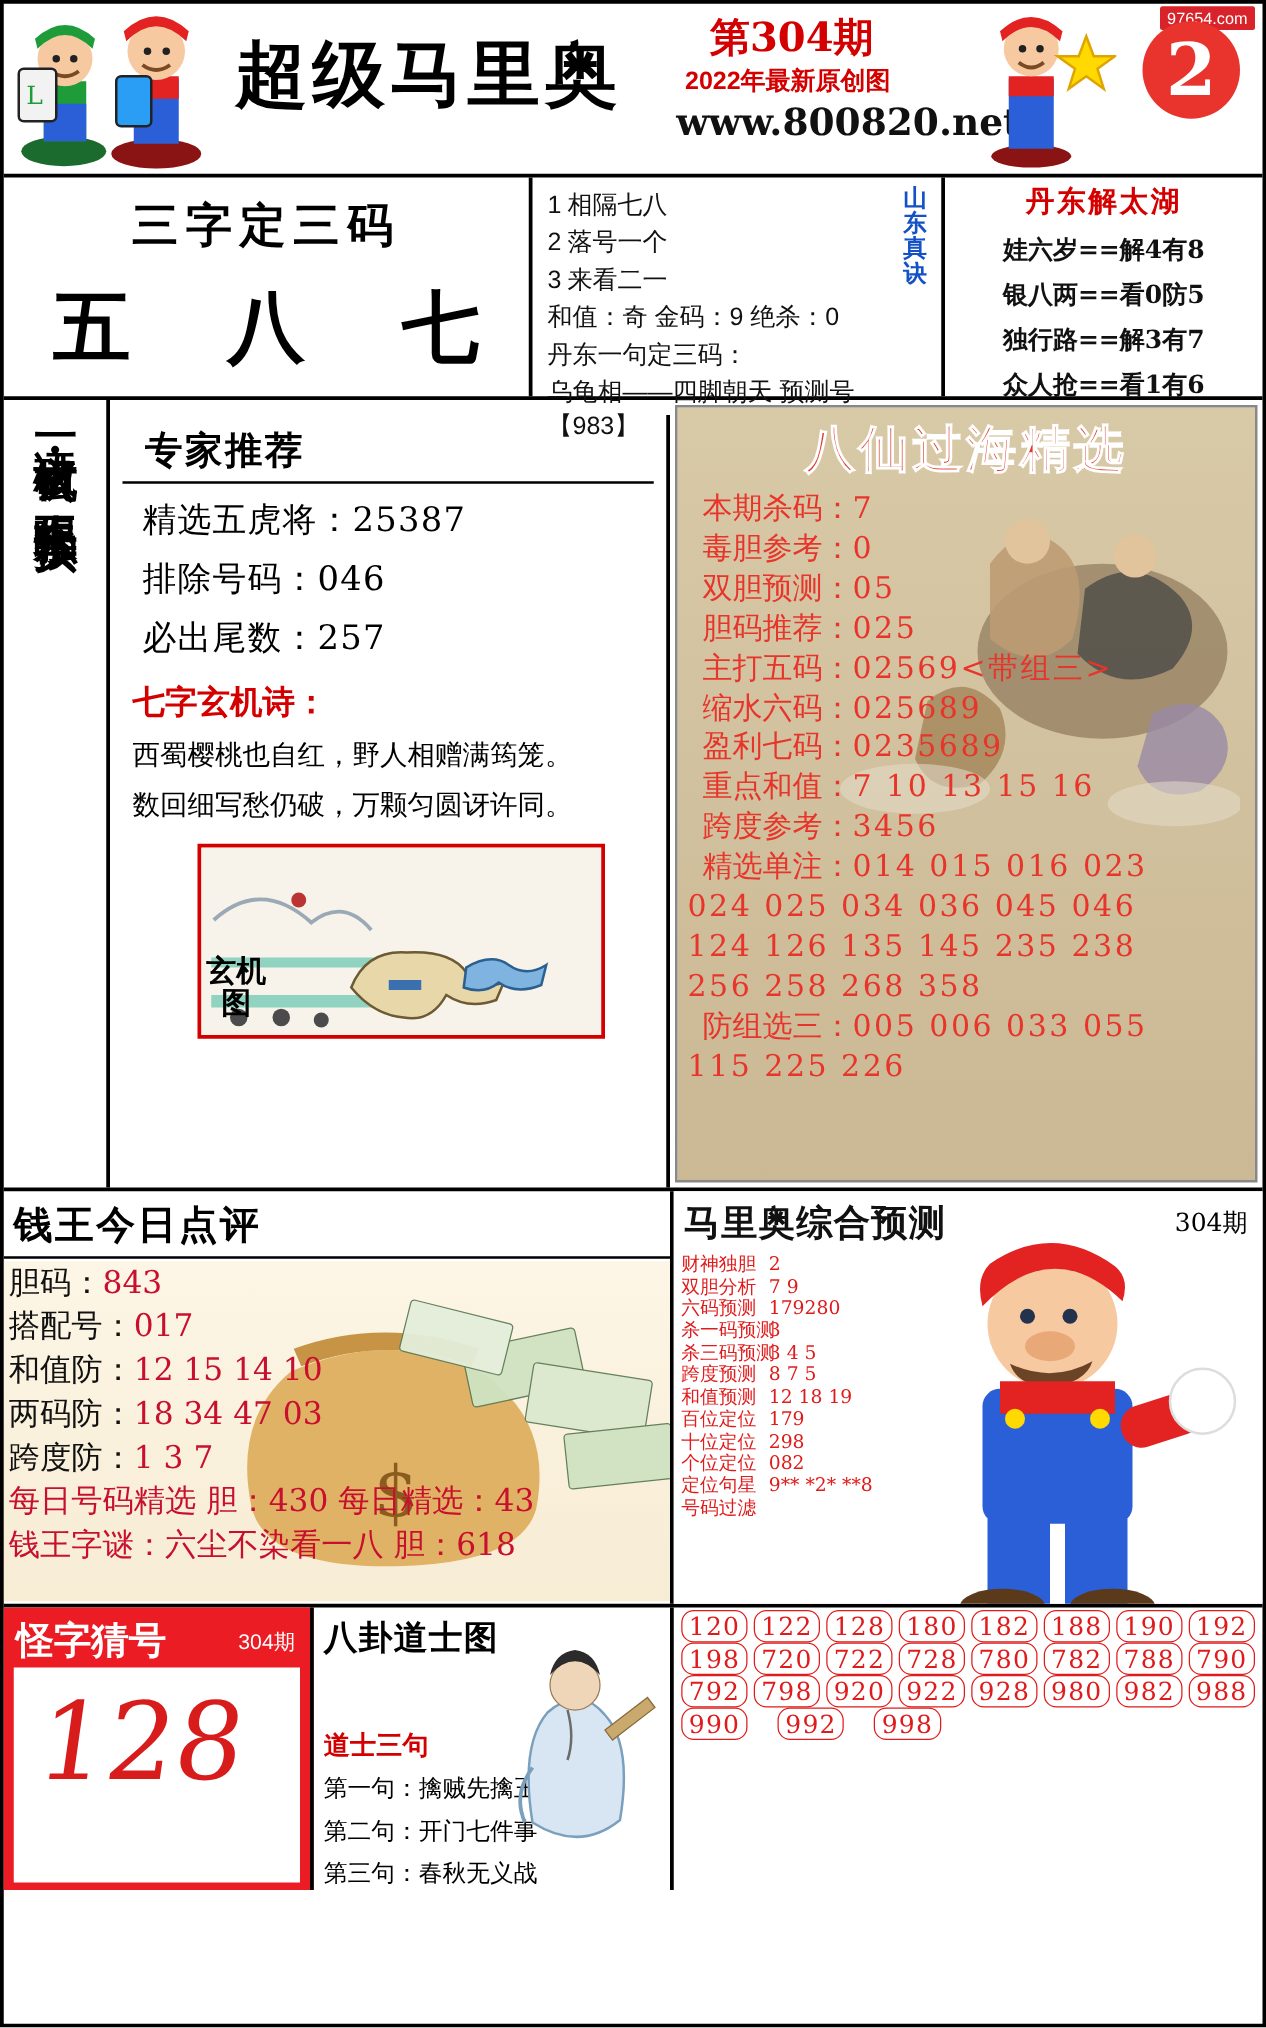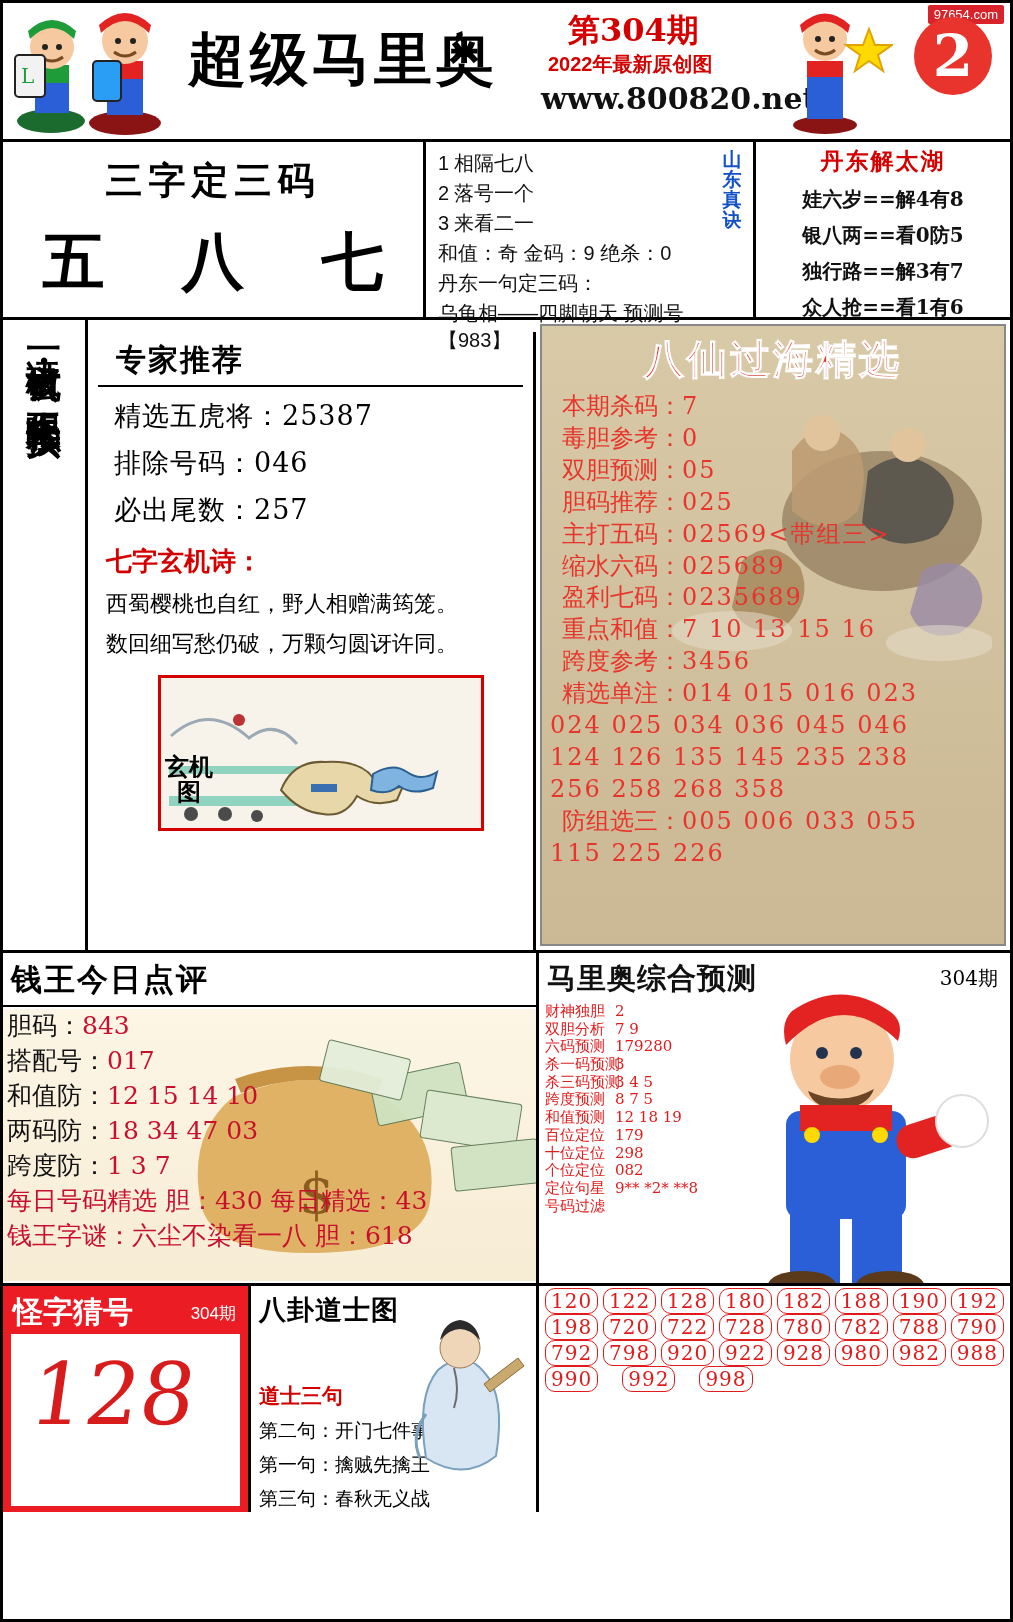--- a/index.html
+++ b/index.html
@@ -34,21 +34,21 @@
   .mid{display:flex;border-bottom:3px solid #000;height:630px;}
   .vstrip{width:82px;border-right:3px solid #000;display:flex;align-items:flex-start;justify-content:center;padding-top:10px;}
   .vstrip .vtext{writing-mode:vertical-rl;text-orientation:upright;font-family:"DejaVu Serif",serif;font-size:35px;font-weight:bold;line-height:1.12;letter-spacing:2px;}
   .expert{width:448px;border-right:3px solid #000;padding:6px 10px 0 10px;box-sizing:border-box;margin-top:12px;}
   .expert h2{margin:2px 0 4px 18px;font-family:"DejaVu Serif",serif;font-size:30px;font-weight:bold;letter-spacing:2px;}
   .expert .hr{height:2px;background:#000;margin:2px 0 10px 0;}
   .expert .kv{font-family:"DejaVu Serif",serif;font-size:27px;margin:11px 0 11px 16px;letter-spacing:1px;}
   .expert .poem-t{color:#d40000;font-family:"DejaVu Serif",serif;font-size:26px;font-weight:bold;margin:16px 0 6px 8px;}
   .expert .poem{font-family:"DejaVu Serif",serif;font-size:22px;margin:10px 0 0 8px;}
   .pic-wrap{position:relative;margin-top:16px;margin-left:60px;width:320px;height:150px;border:3px solid #d40000;background:linear-gradient(#f6f2ea,#efeae0);overflow:hidden;}
-  .pic-label{position:absolute;left:4px;bottom:22px;width:48px;font-family:Liberation Mono, monospace;font-size:24px;font-weight:bold;line-height:1.05;text-align:center;}
+  .pic-label{position:absolute;left:4px;bottom:12px;width:48px;font-family:Liberation Serif, serif;font-size:24px;font-weight:bold;line-height:1.05;text-align:center;}
   .bagua-right{flex:1;padding:4px;box-sizing:border-box;}
 
   
   .bajian{position:relative;width:100%;height:100%;background:linear-gradient(#d8c9a7,#cbb894);border:2px solid #888;box-sizing:border-box;overflow:hidden;}
   .bajian h3{margin:6px 0 2px 0;text-align:center;font-family:"DejaVu Serif",serif;font-size:40px;font-weight:bold;color:#e03b2f;-webkit-text-stroke:1px #fff;letter-spacing:3px;}
   .bj-rows{position:relative;padding:2px 6px 0 8px;}
   .bj-row{display:flex;align-items:baseline;font-family:"DejaVu Serif",serif;color:#e8352b;font-size:24px;line-height:1.33;white-space:nowrap;}
   .bj-row .lab{width:132px;flex:none;text-align:right;}
   .bj-row .val{letter-spacing:2px;}
   .bj-free{font-family:"DejaVu Serif",serif;color:#e8352b;font-size:24px;line-height:1.33;letter-spacing:2px;white-space:nowrap;}
@@ -370,22 +370,22 @@
       <h2>八卦道士图</h2>
       <svg class="taoist" viewBox="0 0 150 190">
         <path d="M54 60 q26 -22 46 2 q22 24 12 84 q-32 26 -70 2 q-10 -62 12 -88z" fill="#d7e6f2" stroke="#7aa0bd" stroke-width="2"></path>
         <circle cx="76" cy="38" r="20" fill="#f0d6b8" stroke="#9a7a56"></circle>
         <path d="M56 30 q20 -22 40 0 q-4 -18 -20 -20 q-16 2 -20 20z" fill="#2b2b2b"></path>
         <path d="M70 58 q6 22 0 40" stroke="#6b6b6b" stroke-width="2" fill="none"></path>
         <path d="M100 74 l34 -26 l6 8 l-34 26z" fill="#caa96f" stroke="#8a6c3b"></path>
         <path d="M42 104 q-16 22 -6 44" stroke="#7aa0bd" stroke-width="3" fill="none"></path>
       </svg>
       <div class="s3">道士三句</div>
+      <div class="sent">第一句：擒贼先擒王</div>
       <div class="sent">第二句：开门七件事</div>
-      <div class="sent">第一句：擒贼先擒王</div>
       <div class="sent">第三句：春秋无义战</div>
     </div>
 
     <div class="br">
       <div class="br-grid">
         <div class="br-line">
           <span class="pill">120</span>
           <span class="pill">122</span>
           <span class="pill">128</span>
           <span class="pill">180</span>

